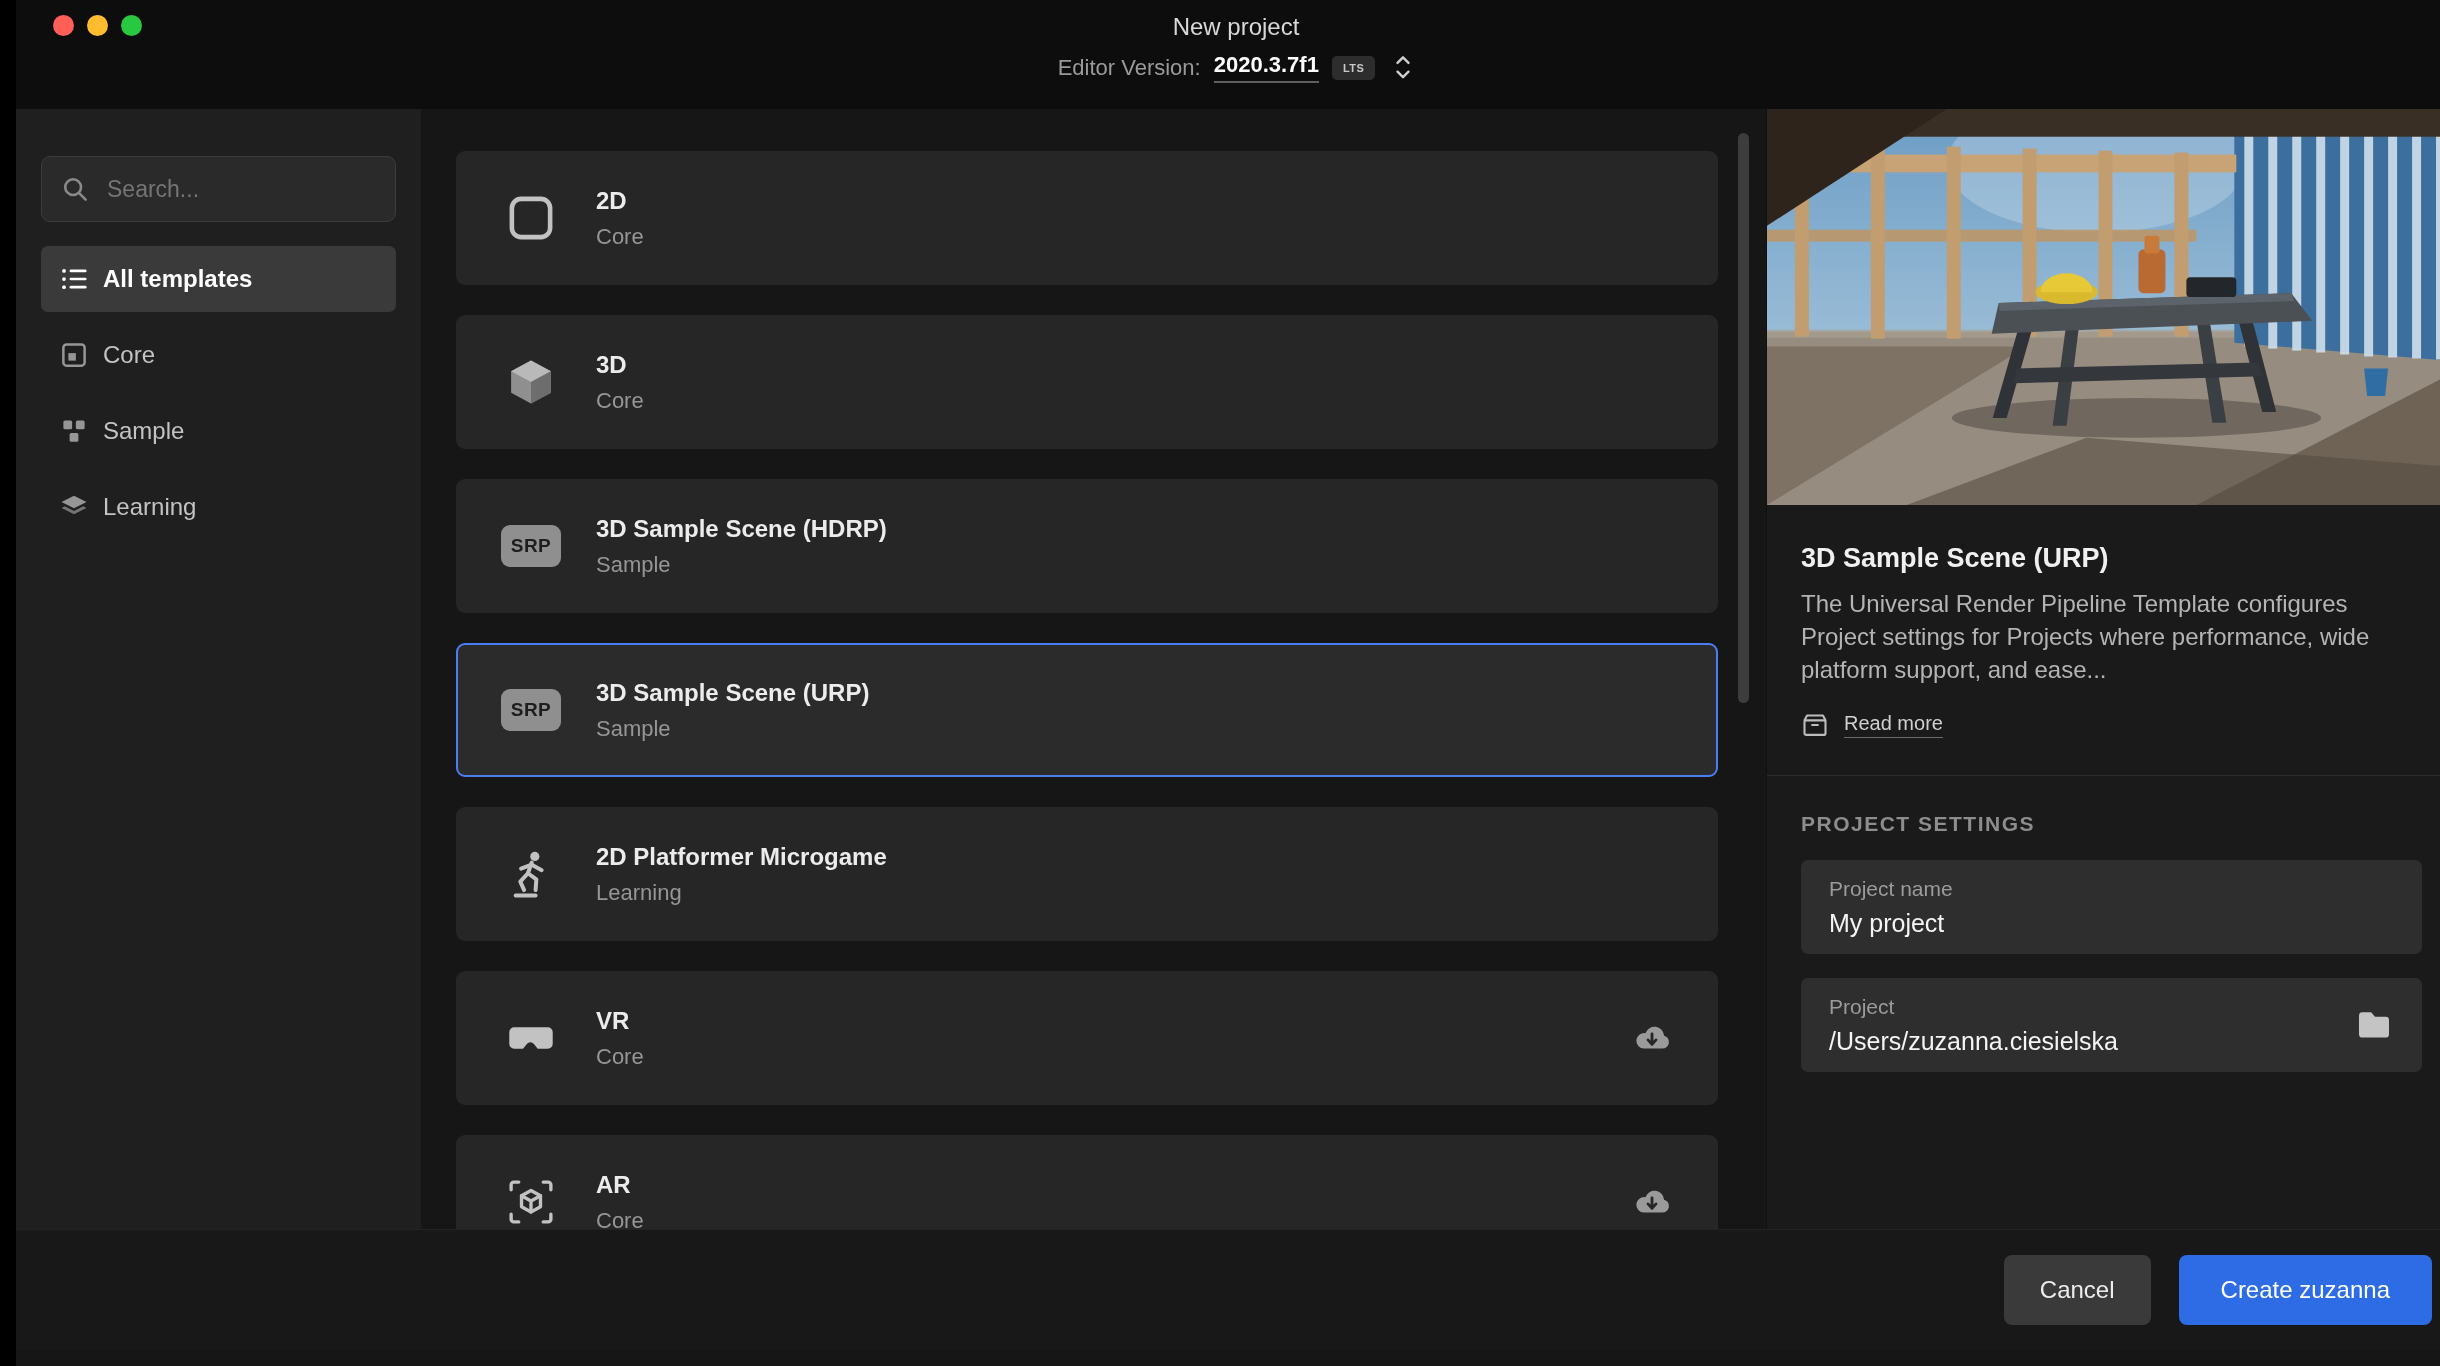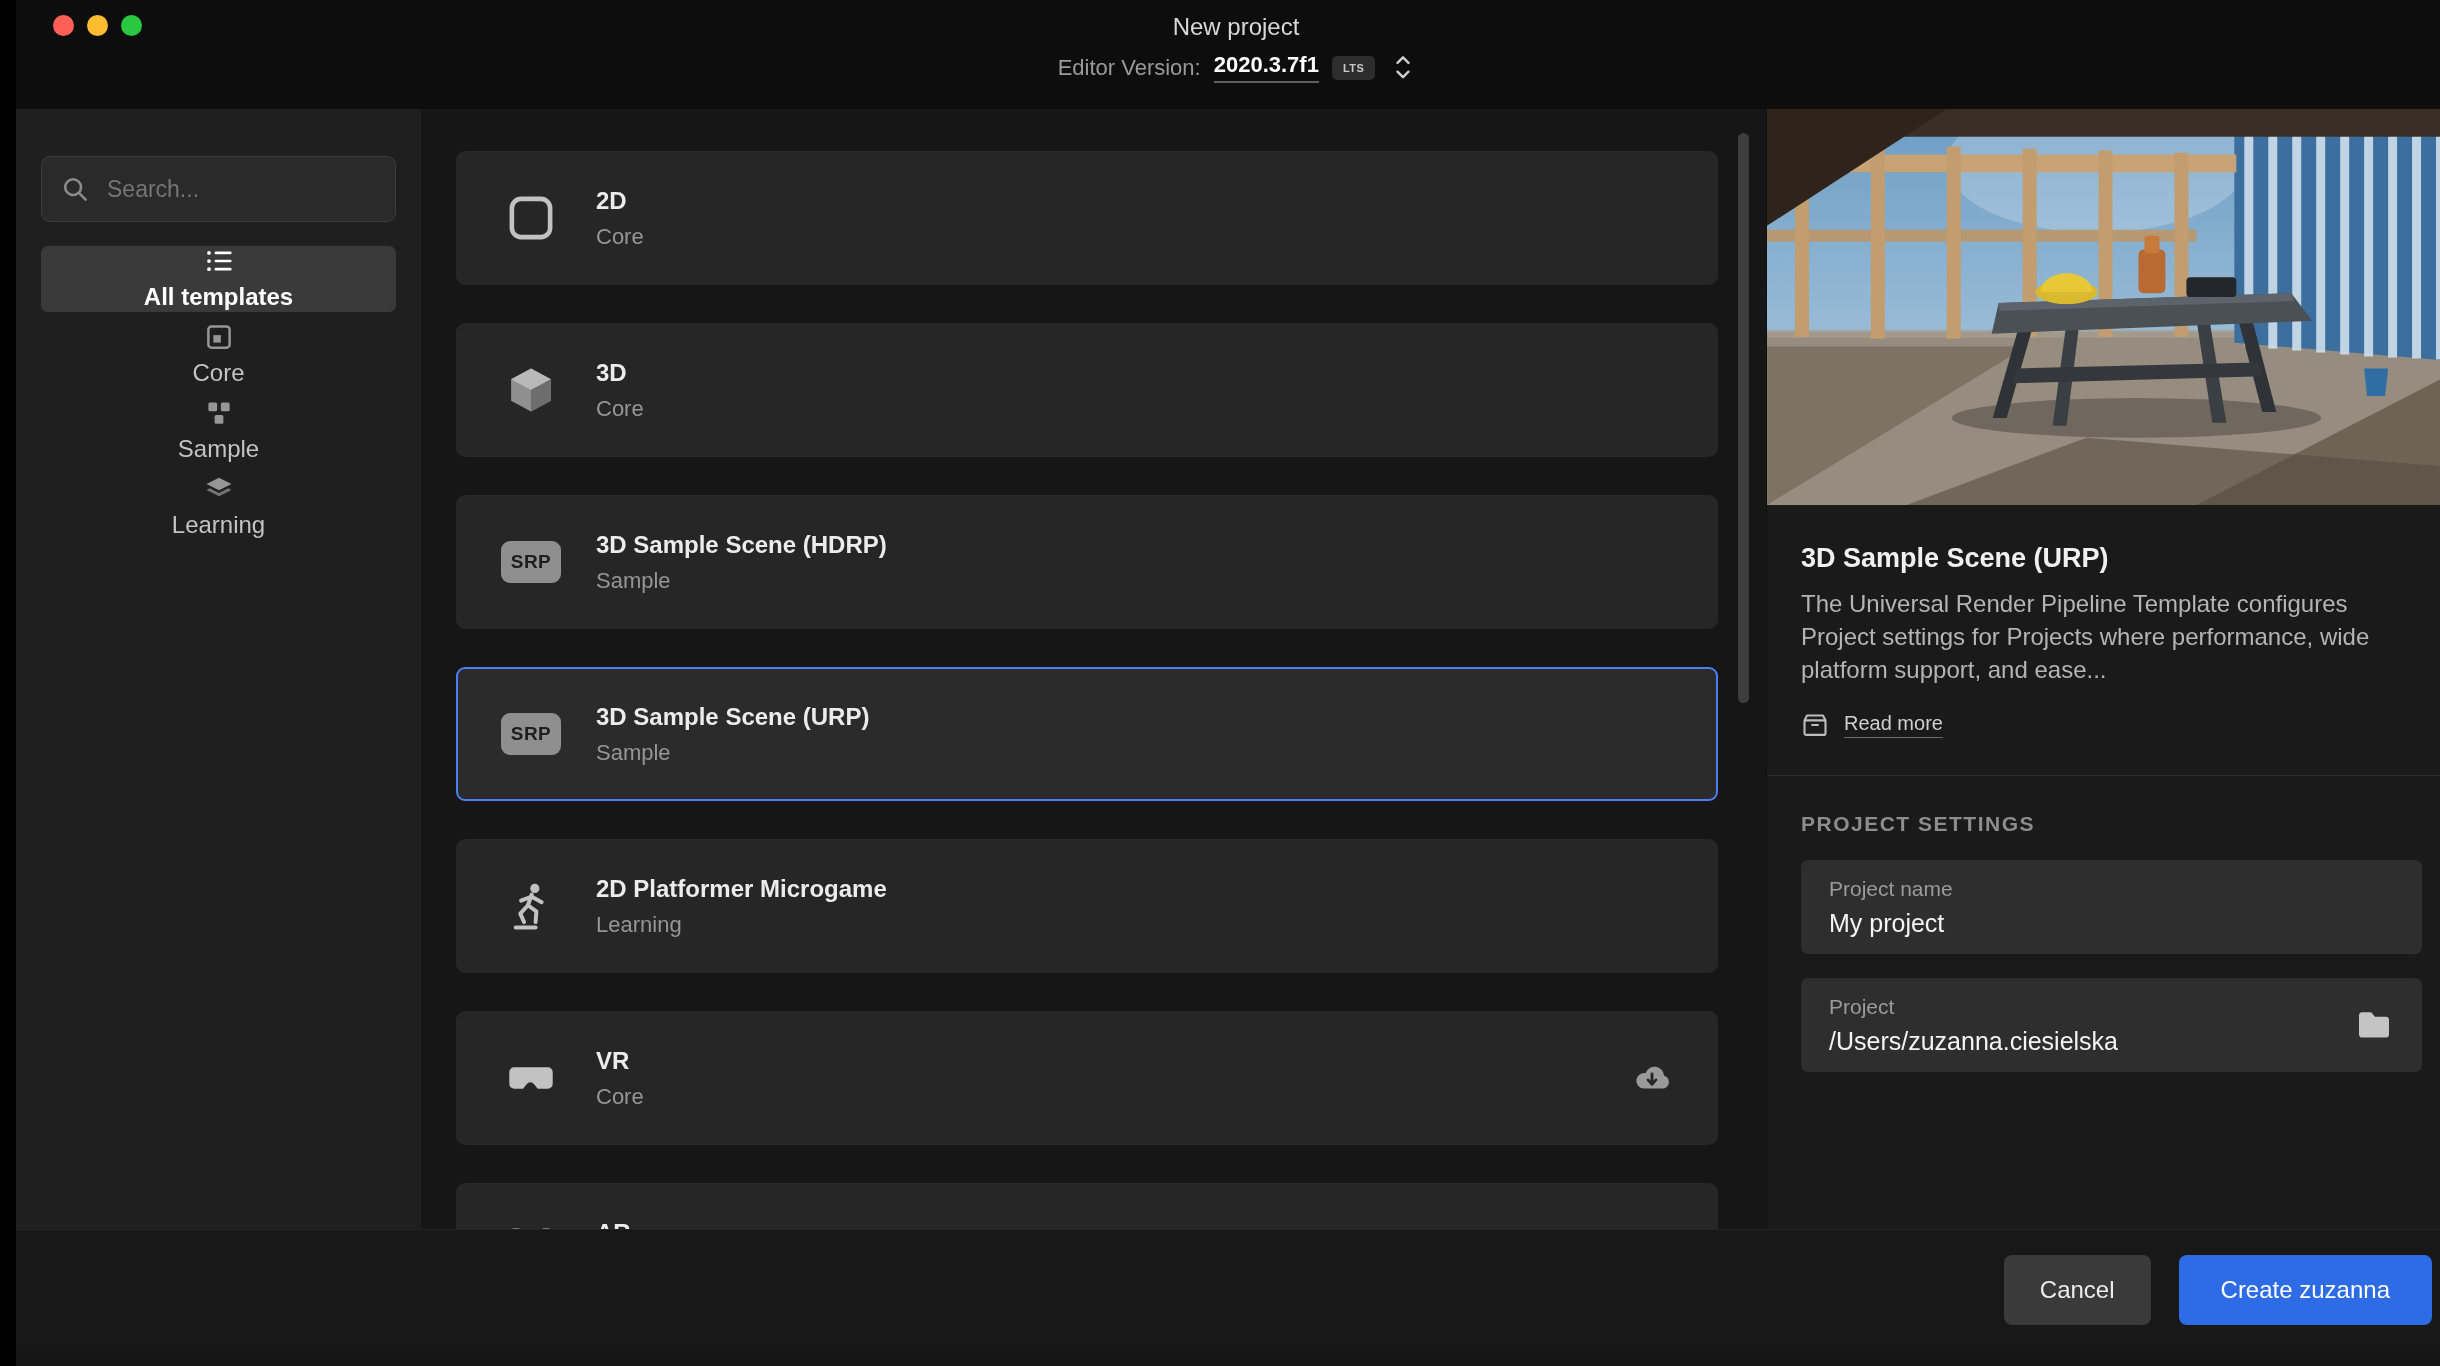--- a/index.html
+++ b/index.html
@@ -24,27 +24,27 @@
   .version-chevrons{width:22px;height:30px;color:#cfcfcf;margin-left:4px;cursor:pointer;}
   
   .main{position:absolute;top:109px;left:0;right:0;bottom:121px;display:flex;}
   
   .sidebar{width:405px;background:#1f1f1f;padding:47px 25px 0 25px;flex:none;}
   .search-box{height:66px;background:#2a2a2a;border:1px solid #3c3c3c;border-radius:9px;display:flex;align-items:center;padding:0 18px;gap:15px;}
   .search-box svg{width:30px;height:30px;color:#8a8a8a;flex:none;}
   .search-box input{flex:1;background:transparent;border:none;outline:none;color:#f9a8d4;font-size:23px;font-family:inherit;min-width:0;}
   .search-box input::placeholder{color:#757575;}
   .side-nav{margin-top:24px;display:flex;flex-direction:column;gap:10px;}
-  .side-item{height:66px;border-radius:7px;display:flex;align-items:center;gap:7px;padding:0 0;color:#c3c3c3;font-size:24px;cursor:pointer;flex-direction:column;}
+  .side-item{height:66px;border-radius:7px;display:flex;align-items:center;gap:14px;padding:0 18px;color:#c3c3c3;font-size:24px;cursor:pointer;}
   .side-item svg{width:30px;height:30px;color:#969696;flex:none;}
   .side-item.selected{background:#3a3a3a;color:#ffffff;font-weight:700;}
   .side-item.selected svg{color:#ffffff;}
   
   .middle{flex:1;background:#161616;position:relative;padding:42px 48px 0 35px;}
-  .cards{display:flex;flex-direction:column;gap:38px;}
+  .cards{display:flex;flex-direction:column;gap:30px;}
   .card{height:134px;background:#262626;border:2px solid transparent;border-radius:9px;display:flex;align-items:center;padding:0 44px 0 40px;cursor:pointer;}
   .card.selected{border-color:var(--accent-blue,#4c7ef3);background:#2b2b2b;}
   .card-icon{width:66px;margin-right:32px;display:flex;align-items:center;justify-content:center;color:#c2c2c2;flex:none;}
   .card-icon svg{width:52px;height:52px;}
   .srp-badge{width:60px;height:42px;background:#8f8f8f;border-radius:9px;display:flex;align-items:center;justify-content:center;color:#1e1e1e;font-size:19px;font-weight:700;letter-spacing:0.5px;}
   .card-text{display:flex;flex-direction:column;gap:9px;}
   .card-title{font-size:24px;font-weight:700;color:#ececec;}
   .card-sub{font-size:22px;color:#969696;}
   .card-cloud{margin-left:auto;width:40px;height:40px;color:#8d8d8d;flex:none;}
   .scrollbar-thumb{position:absolute;top:24px;right:17px;width:11px;height:570px;background:#3d3d3d;border-radius:6px;cursor:grab;}

